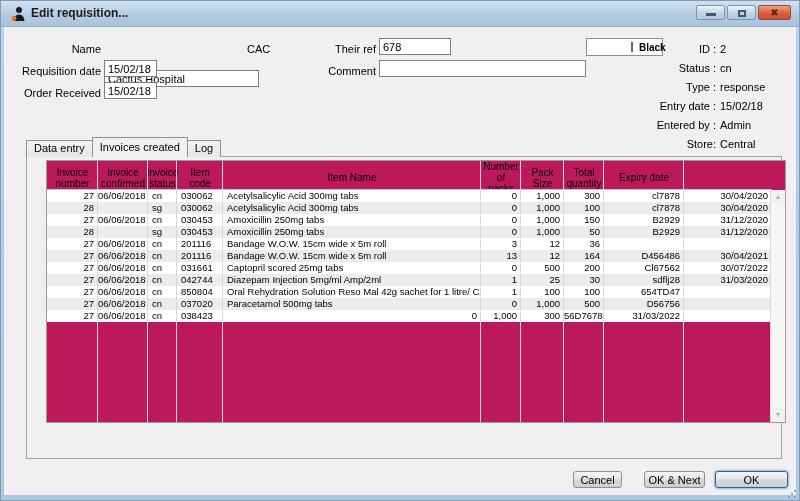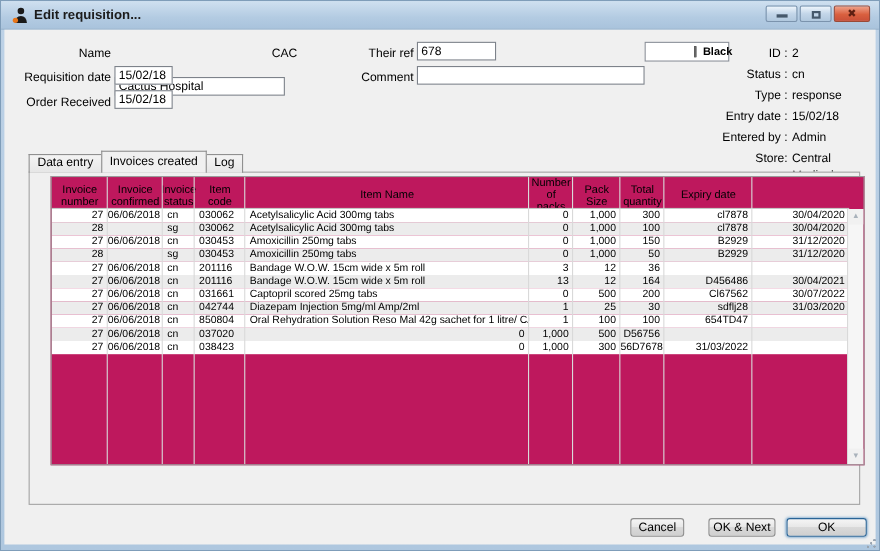--- a/index.html
+++ b/index.html
@@ -285,20 +285,21 @@
               <div class="tcell right">100</div>
               <div class="tcell right">100</div>
               <div class="tcell right">654TD47</div>
               <div class="tcell right"></div>
             </div>
             <div class="trow alt">
               <div class="tcell right">27</div>
               <div class="tcell right">06/06/2018</div>
               <div class="tcell left">cn</div>
               <div class="tcell left">037020</div>
+              <div class="tcell left">Paracetamol 500mg tabs</div>
               <div class="tcell right">0</div>
               <div class="tcell right">1,000</div>
               <div class="tcell right">500</div>
               <div class="tcell right">D56756</div>
               <div class="tcell right"></div>
             </div>
             <div class="trow">
               <div class="tcell right">27</div>
               <div class="tcell right">06/06/2018</div>
               <div class="tcell left">cn</div>

